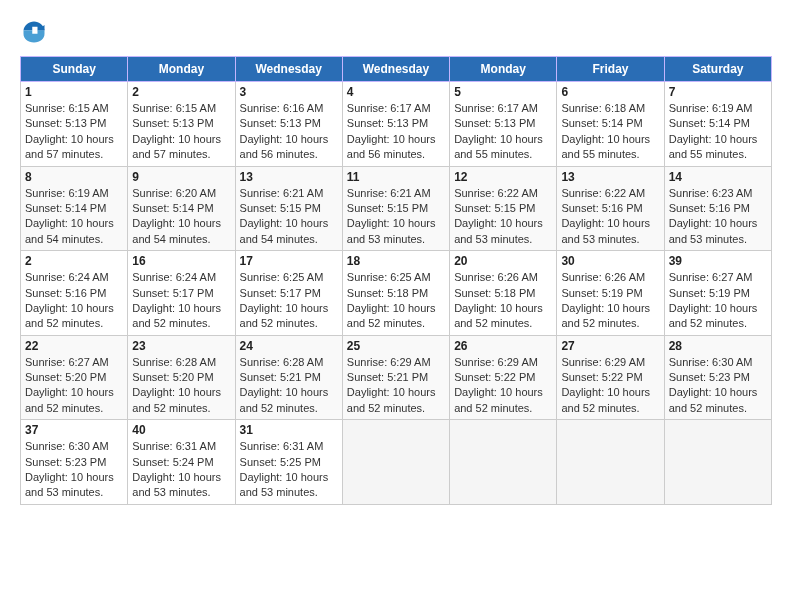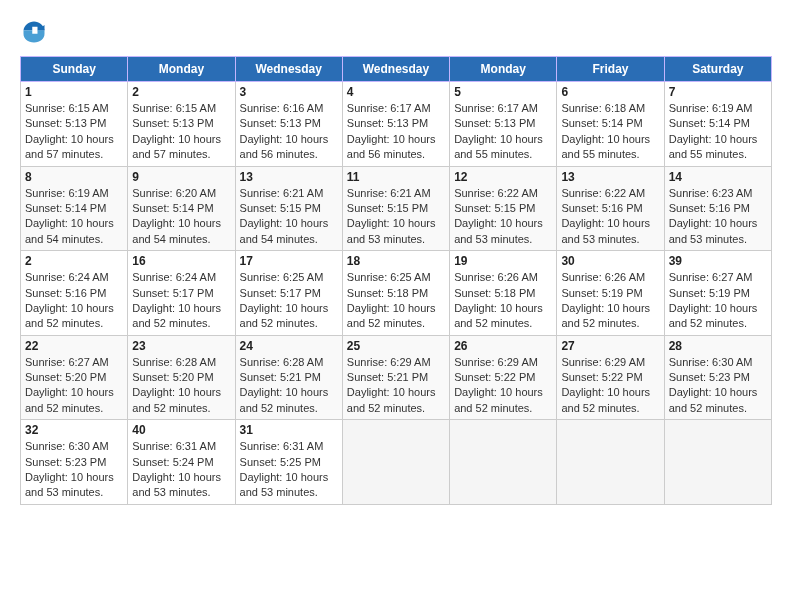--- a/index.html
+++ b/index.html
@@ -210,21 +210,21 @@
           </td>
           <td>
             <span class="day-num">17</span>
 <div class="cell-info">Sunrise: 6:25 AM<br>Sunset: 5:17 PM<br>Daylight: 10 hours and 52 minutes.</div>
           </td>
           <td>
             <span class="day-num">18</span>
 <div class="cell-info">Sunrise: 6:25 AM<br>Sunset: 5:18 PM<br>Daylight: 10 hours and 52 minutes.</div>
           </td>
           <td>
-            <span class="day-num">19</span>
+            <span class="day-num">20</span>
 <div class="cell-info">Sunrise: 6:26 AM<br>Sunset: 5:18 PM<br>Daylight: 10 hours and 52 minutes.</div>
           </td>
           <td>
             <span class="day-num">30</span>
 <div class="cell-info">Sunrise: 6:26 AM<br>Sunset: 5:19 PM<br>Daylight: 10 hours and 52 minutes.</div>
           </td>
           <td>
             <span class="day-num">39</span>
 <div class="cell-info">Sunrise: 6:27 AM<br>Sunset: 5:19 PM<br>Daylight: 10 hours and 52 minutes.</div>
           </td>
@@ -254,21 +254,21 @@
             <span class="day-num">27</span>
 <div class="cell-info">Sunrise: 6:29 AM<br>Sunset: 5:22 PM<br>Daylight: 10 hours and 52 minutes.</div>
           </td>
           <td>
             <span class="day-num">28</span>
 <div class="cell-info">Sunrise: 6:30 AM<br>Sunset: 5:23 PM<br>Daylight: 10 hours and 52 minutes.</div>
           </td>
         </tr>
         <tr class="week-row">
           <td>
-            <span class="day-num">32</span>
+            <span class="day-num">37</span>
 <div class="cell-info">Sunrise: 6:30 AM<br>Sunset: 5:23 PM<br>Daylight: 10 hours and 53 minutes.</div>
           </td>
           <td>
             <span class="day-num">40</span>
 <div class="cell-info">Sunrise: 6:31 AM<br>Sunset: 5:24 PM<br>Daylight: 10 hours and 53 minutes.</div>
           </td>
           <td>
             <span class="day-num">31</span>
 <div class="cell-info">Sunrise: 6:31 AM<br>Sunset: 5:25 PM<br>Daylight: 10 hours and 53 minutes.</div>
           </td>

